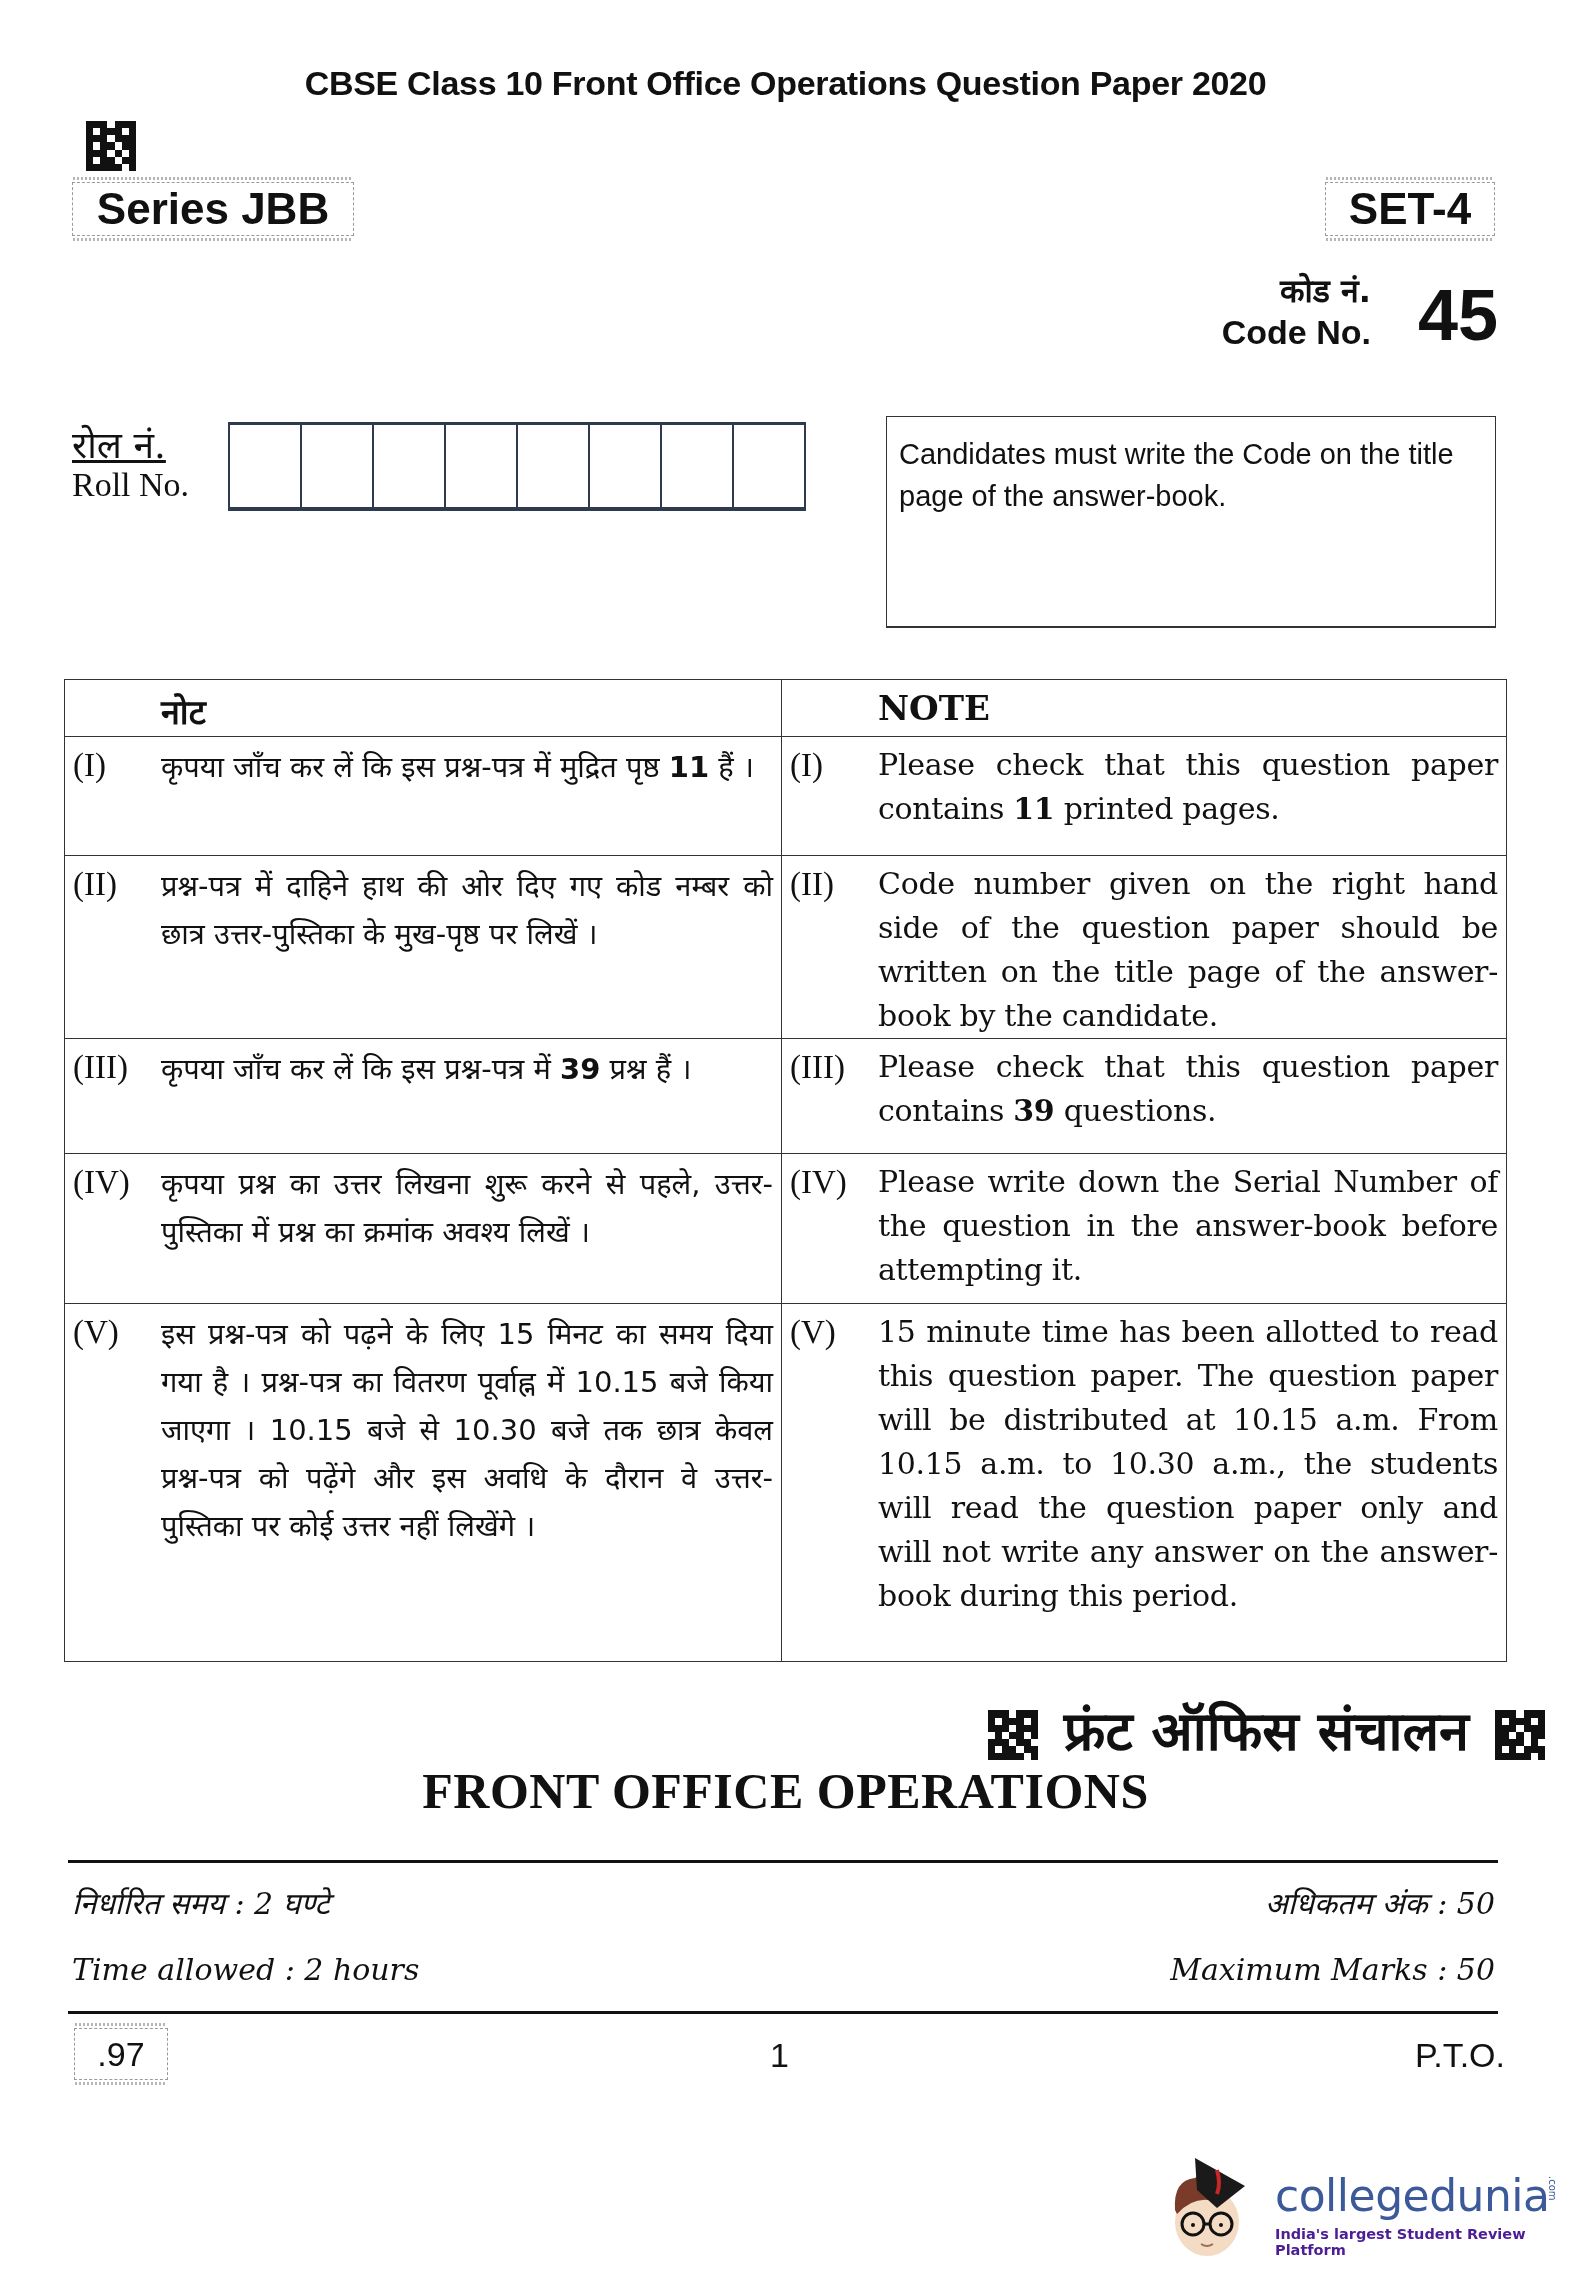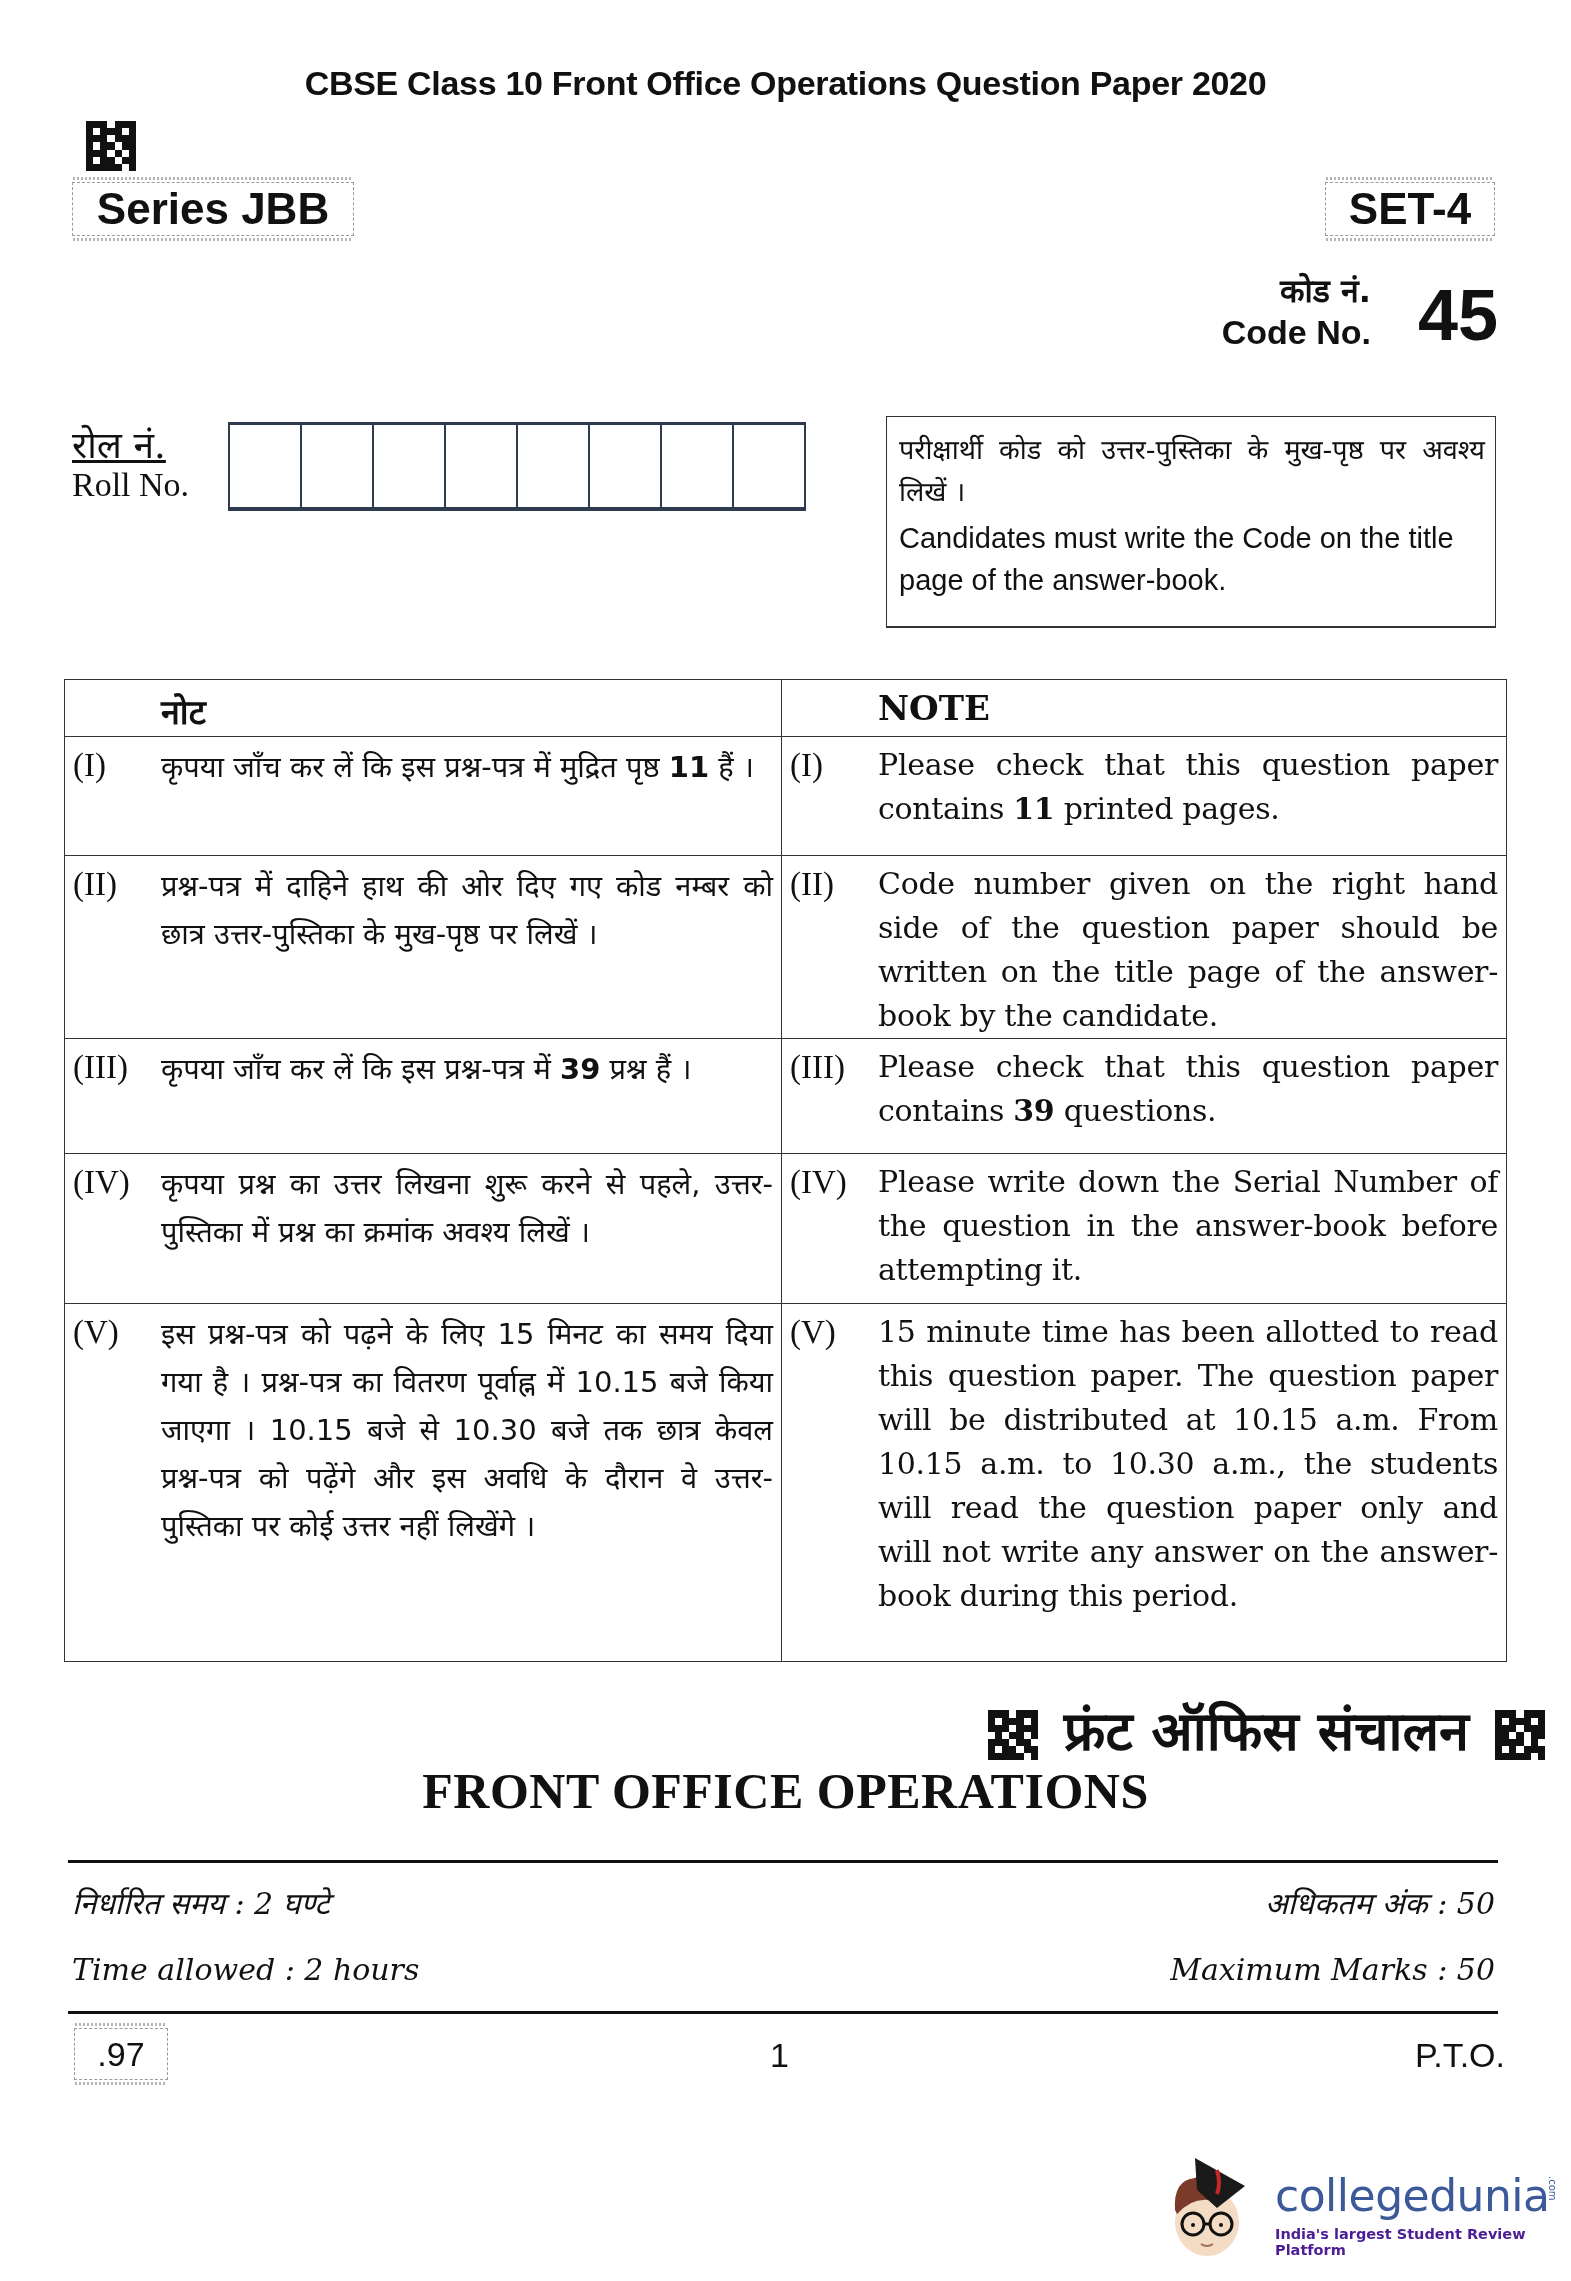--- a/index.html
+++ b/index.html
@@ -138,21 +138,20 @@
   <div class="roll-cell"></div>
   <div class="roll-cell"></div>
   <div class="roll-cell"></div>
   <div class="roll-cell"></div>
   <div class="roll-cell"></div>
   <div class="roll-cell"></div>
   <div class="roll-cell"></div>
 </div>
 
 <div class="abs cand-box">
-  <div class="cand-hi">परीक्षार्थी कोड को उत्तर-पुस्तिका के मुख-पृष्ठ पर अवश्य लिखें ।</div>
   <div class="cand-en">Candidates must write the Code on the title page of the answer-book.</div>
 </div>
 
 <table class="abs note-table">
   <colgroup>
       <col style="width:717px">
       <col style="width:725px">
     </colgroup>
   <tbody>
       <tr class="head">

